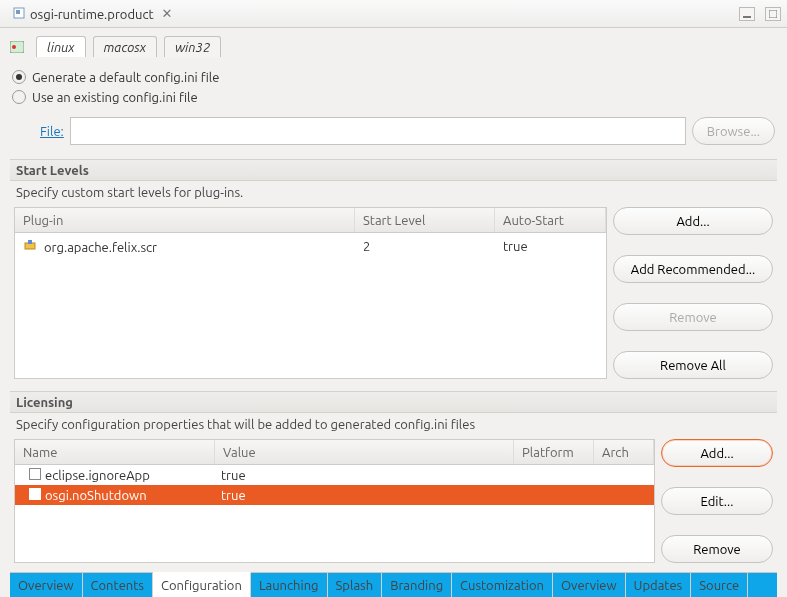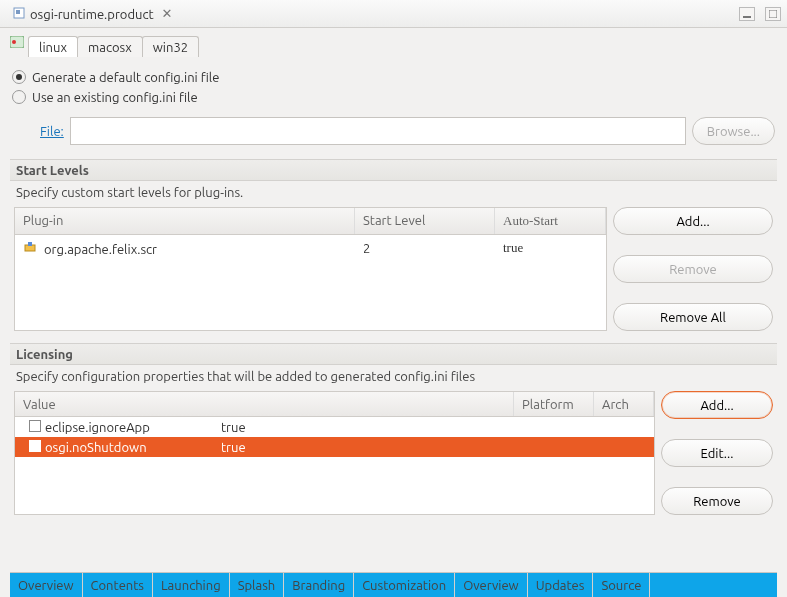--- a/index.html
+++ b/index.html
@@ -7,21 +7,21 @@
 .editor { width: 787px; height: 597px; background: #f2f1f0; position: relative; display: flex; flex-direction: column; }
 
 .titlebar { height: 28px; background: linear-gradient(#fafafa, #ededec); border-bottom: 1px solid #d0cecb; display: flex; align-items: center; padding: 0 6px; gap: 4px; }
 .titlebar .tab-title { display: flex; align-items: center; gap: 4px; padding: 2px 6px; }
 .titlebar .close-x { font-family: sans-serif; color: #777; margin-left: 4px; cursor: default; }
 .titlebar .spacer { flex: 1; }
 .win-btn { width: 16px; height: 14px; border: 1px solid #bbb; background: #f6f5f4; margin-left: 6px; display: inline-flex; align-items: center; justify-content: center; }
 
 .content { flex: 1; padding: 8px 10px 0 10px; overflow: hidden; display: flex; flex-direction: column; }
 
-.os-tabs { display: flex; gap: 0; margin-bottom: 10px; }
+.os-tabs { display: flex; align-items: center; gap: 8px; margin-bottom: 10px; font-style: italic; }
 .os-tabs .os-tab { border: 1px solid #c6c3bf; border-bottom: none; padding: 3px 10px; background: #f4f3f2; border-radius: 3px 3px 0 0; margin-right: -1px; }
 .os-tabs .os-tab.active { background: #fff; position: relative; z-index: 1; }
 .os-icon { width: 14px; height: 12px; display: inline-block; vertical-align: middle; margin-right: 4px; }
 
 .radio-row { display: flex; align-items: center; gap: 6px; margin: 3px 2px; }
 .radio { width: 14px; height: 14px; border: 1px solid #999; border-radius: 50%; display: inline-flex; align-items: center; justify-content: center; }
 .radio.checked::after { content: ""; width: 6px; height: 6px; background: #333; border-radius: 50%; }
 
 .file-row { display: flex; align-items: center; gap: 6px; margin: 10px 2px 14px 30px; }
 .file-row label { color: #1a75bb; text-decoration: underline; }
@@ -30,21 +30,21 @@
 .btn.disabled { color: #aaa; }
 .btn.highlighted { border-color: #e86a2d; box-shadow: inset 0 0 0 1px rgba(232,106,45,.25); }
 
 .section-title { background: linear-gradient(#eeedeb, #e6e5e2); border: 1px solid #d3d1ce; border-left: none; border-right: none; padding: 3px 6px; font-weight: bold; color: #555; }
 .section-desc { padding: 4px 6px 8px 6px; color: #444; }
 
 .levels-area { display: flex; gap: 6px; padding: 0 4px 12px 4px; }
 .levels-table { flex: 1; border: 1px solid #cfccc8; background: #fff; }
 .thead { display: flex; background: linear-gradient(#f7f6f5,#eae8e6); border-bottom: 1px solid #cfccc8; }
 .thead .th { padding: 5px 8px; color: #666; border-right: 1px solid #ddd; }
-.lvl-c1 { flex: 0 0 340px; } .lvl-c2 { flex: 0 0 140px; } .lvl-c3 { flex: 1; font-family: Liberation Serif, serif; }
+.lvl-c1 { flex: 0 0 340px; } .lvl-c2 { flex: 0 0 140px; } .lvl-c3 { flex: 1; }
 .trow { display: flex; padding: 5px 8px; align-items: center; }
 .plugin-icon { width: 14px; height: 14px; display: inline-block; margin-right: 4px; }
 .btn-col { width: 160px; display: flex; flex-direction: column; gap: 20px; }
 .btn-col .btn { width: 100%; }
 
 .props-area { display: flex; gap: 6px; padding: 0 4px 8px 4px; }
 .props-table { flex: 1; border: 1px solid #cfccc8; background: #fff; }
 .p-c1 { flex: 0 0 200px; padding-left: 8px; } .p-c2 { flex: 1; } .p-c3 { flex: 0 0 80px; } .p-c4 { flex: 0 0 60px; }
 .prow { display: flex; padding: 3px 6px; align-items: center; }
 .prow.selected { background: #ea5b24; color: #fff; }
@@ -133,31 +133,33 @@
                 </svg>
             </span>
             <span>org.apache.felix.scr</span>
           </div>
           <div class="lvl-c2">2</div>
           <div class="lvl-c3">true</div>
         </div>
       </div>
       <div class="btn-col">
         <button class="btn">Add...</button>
+        <button class="btn">Add Recommended...</button>
         <button class="btn disabled">Remove</button>
         <button class="btn">Remove All</button>
       </div>
     </div>
 
     <div class="section-title">Licensing</div>
     <div class="section-desc">Specify configuration properties that will be added to generated config.ini files</div>
 
     <div class="props-area">
       <div class="props-table">
         <div class="thead">
+          <div class="th p-c1">Name</div>
           <div class="th p-c2">Value</div>
           <div class="th p-c3">Platform</div>
           <div class="th p-c4">Arch</div>
         </div>
         <div class="prow">
           <div class="p-c1"><span class="prop-icon"></span><span>eclipse.ignoreApp</span></div>
           <div class="p-c2">true</div>
           <div class="p-c3"></div>
           <div class="p-c4"></div>
         </div>
@@ -171,20 +173,21 @@
       <div class="btn-col narrow">
         <button class="btn highlighted">Add...</button>
         <button class="btn">Edit...</button>
         <button class="btn">Remove</button>
       </div>
     </div>
 
     <div class="bottom-tabs">
       <div class="btab">Overview</div>
       <div class="btab">Contents</div>
+      <div class="btab active">Configuration</div>
       <div class="btab">Launching</div>
       <div class="btab">Splash</div>
       <div class="btab">Branding</div>
       <div class="btab">Customization</div>
       <div class="btab">Overview</div>
       <div class="btab">Updates</div>
       <div class="btab">Source</div>
     </div>
 
   </div>

